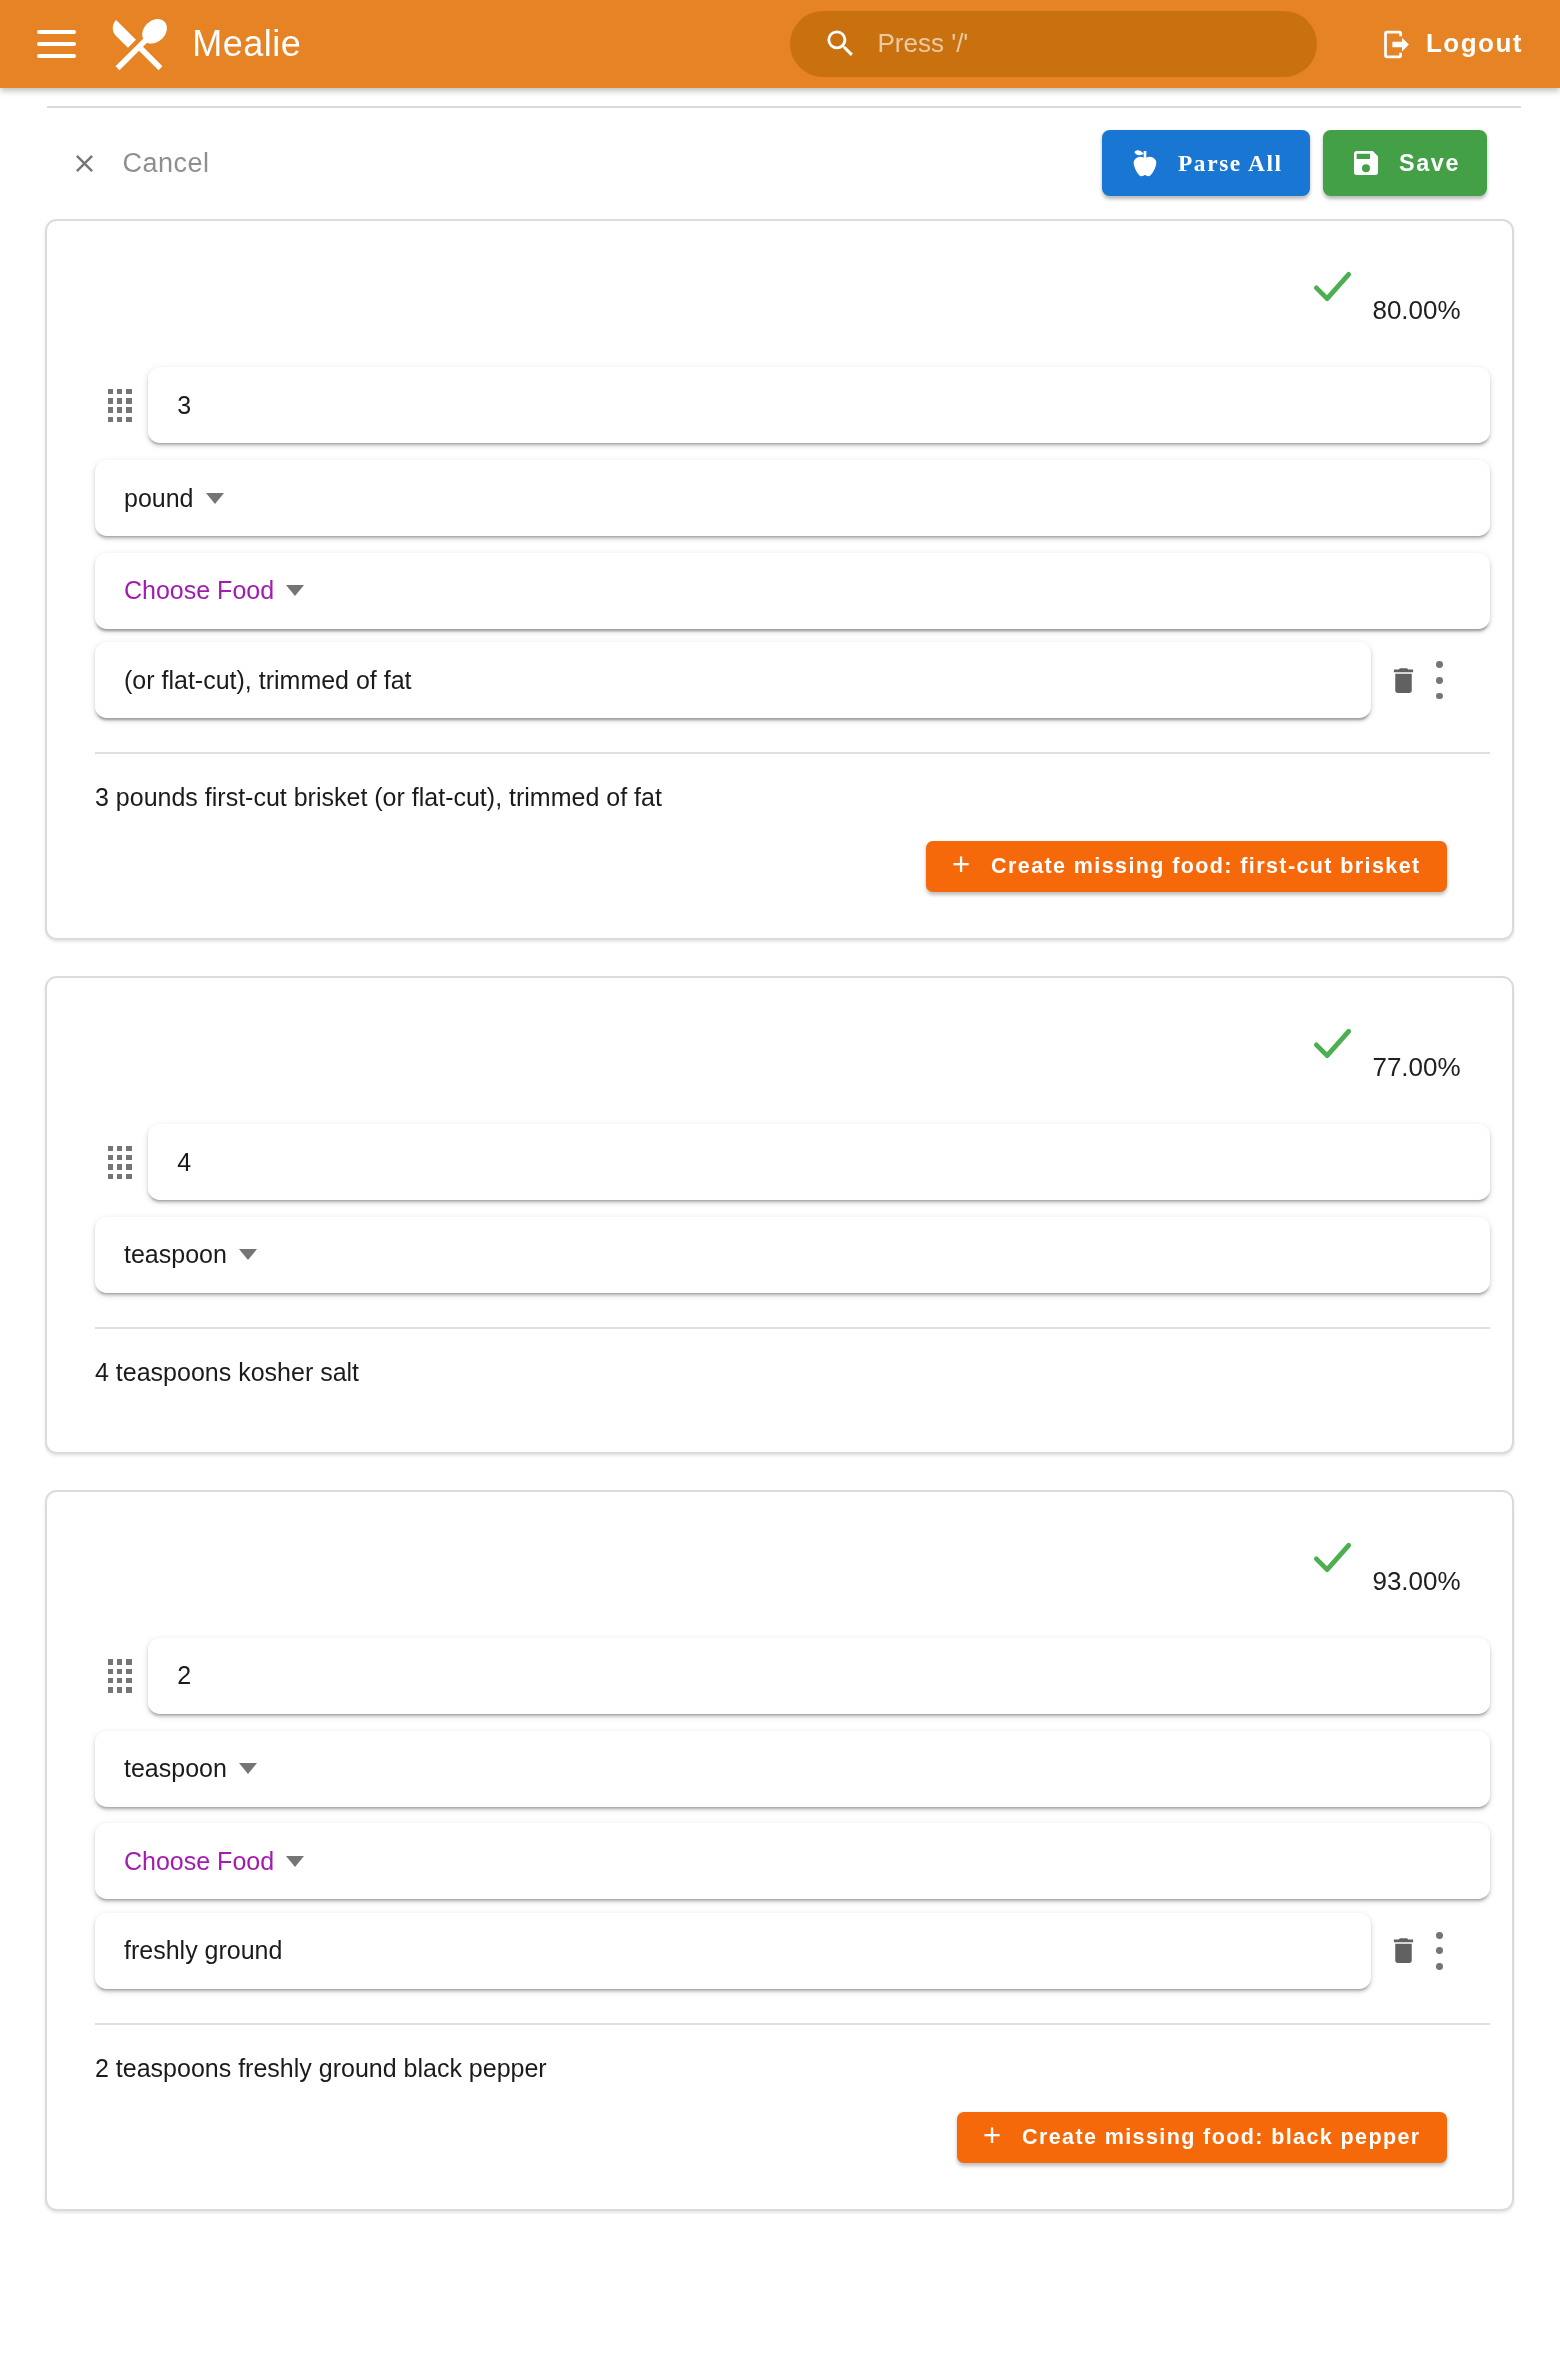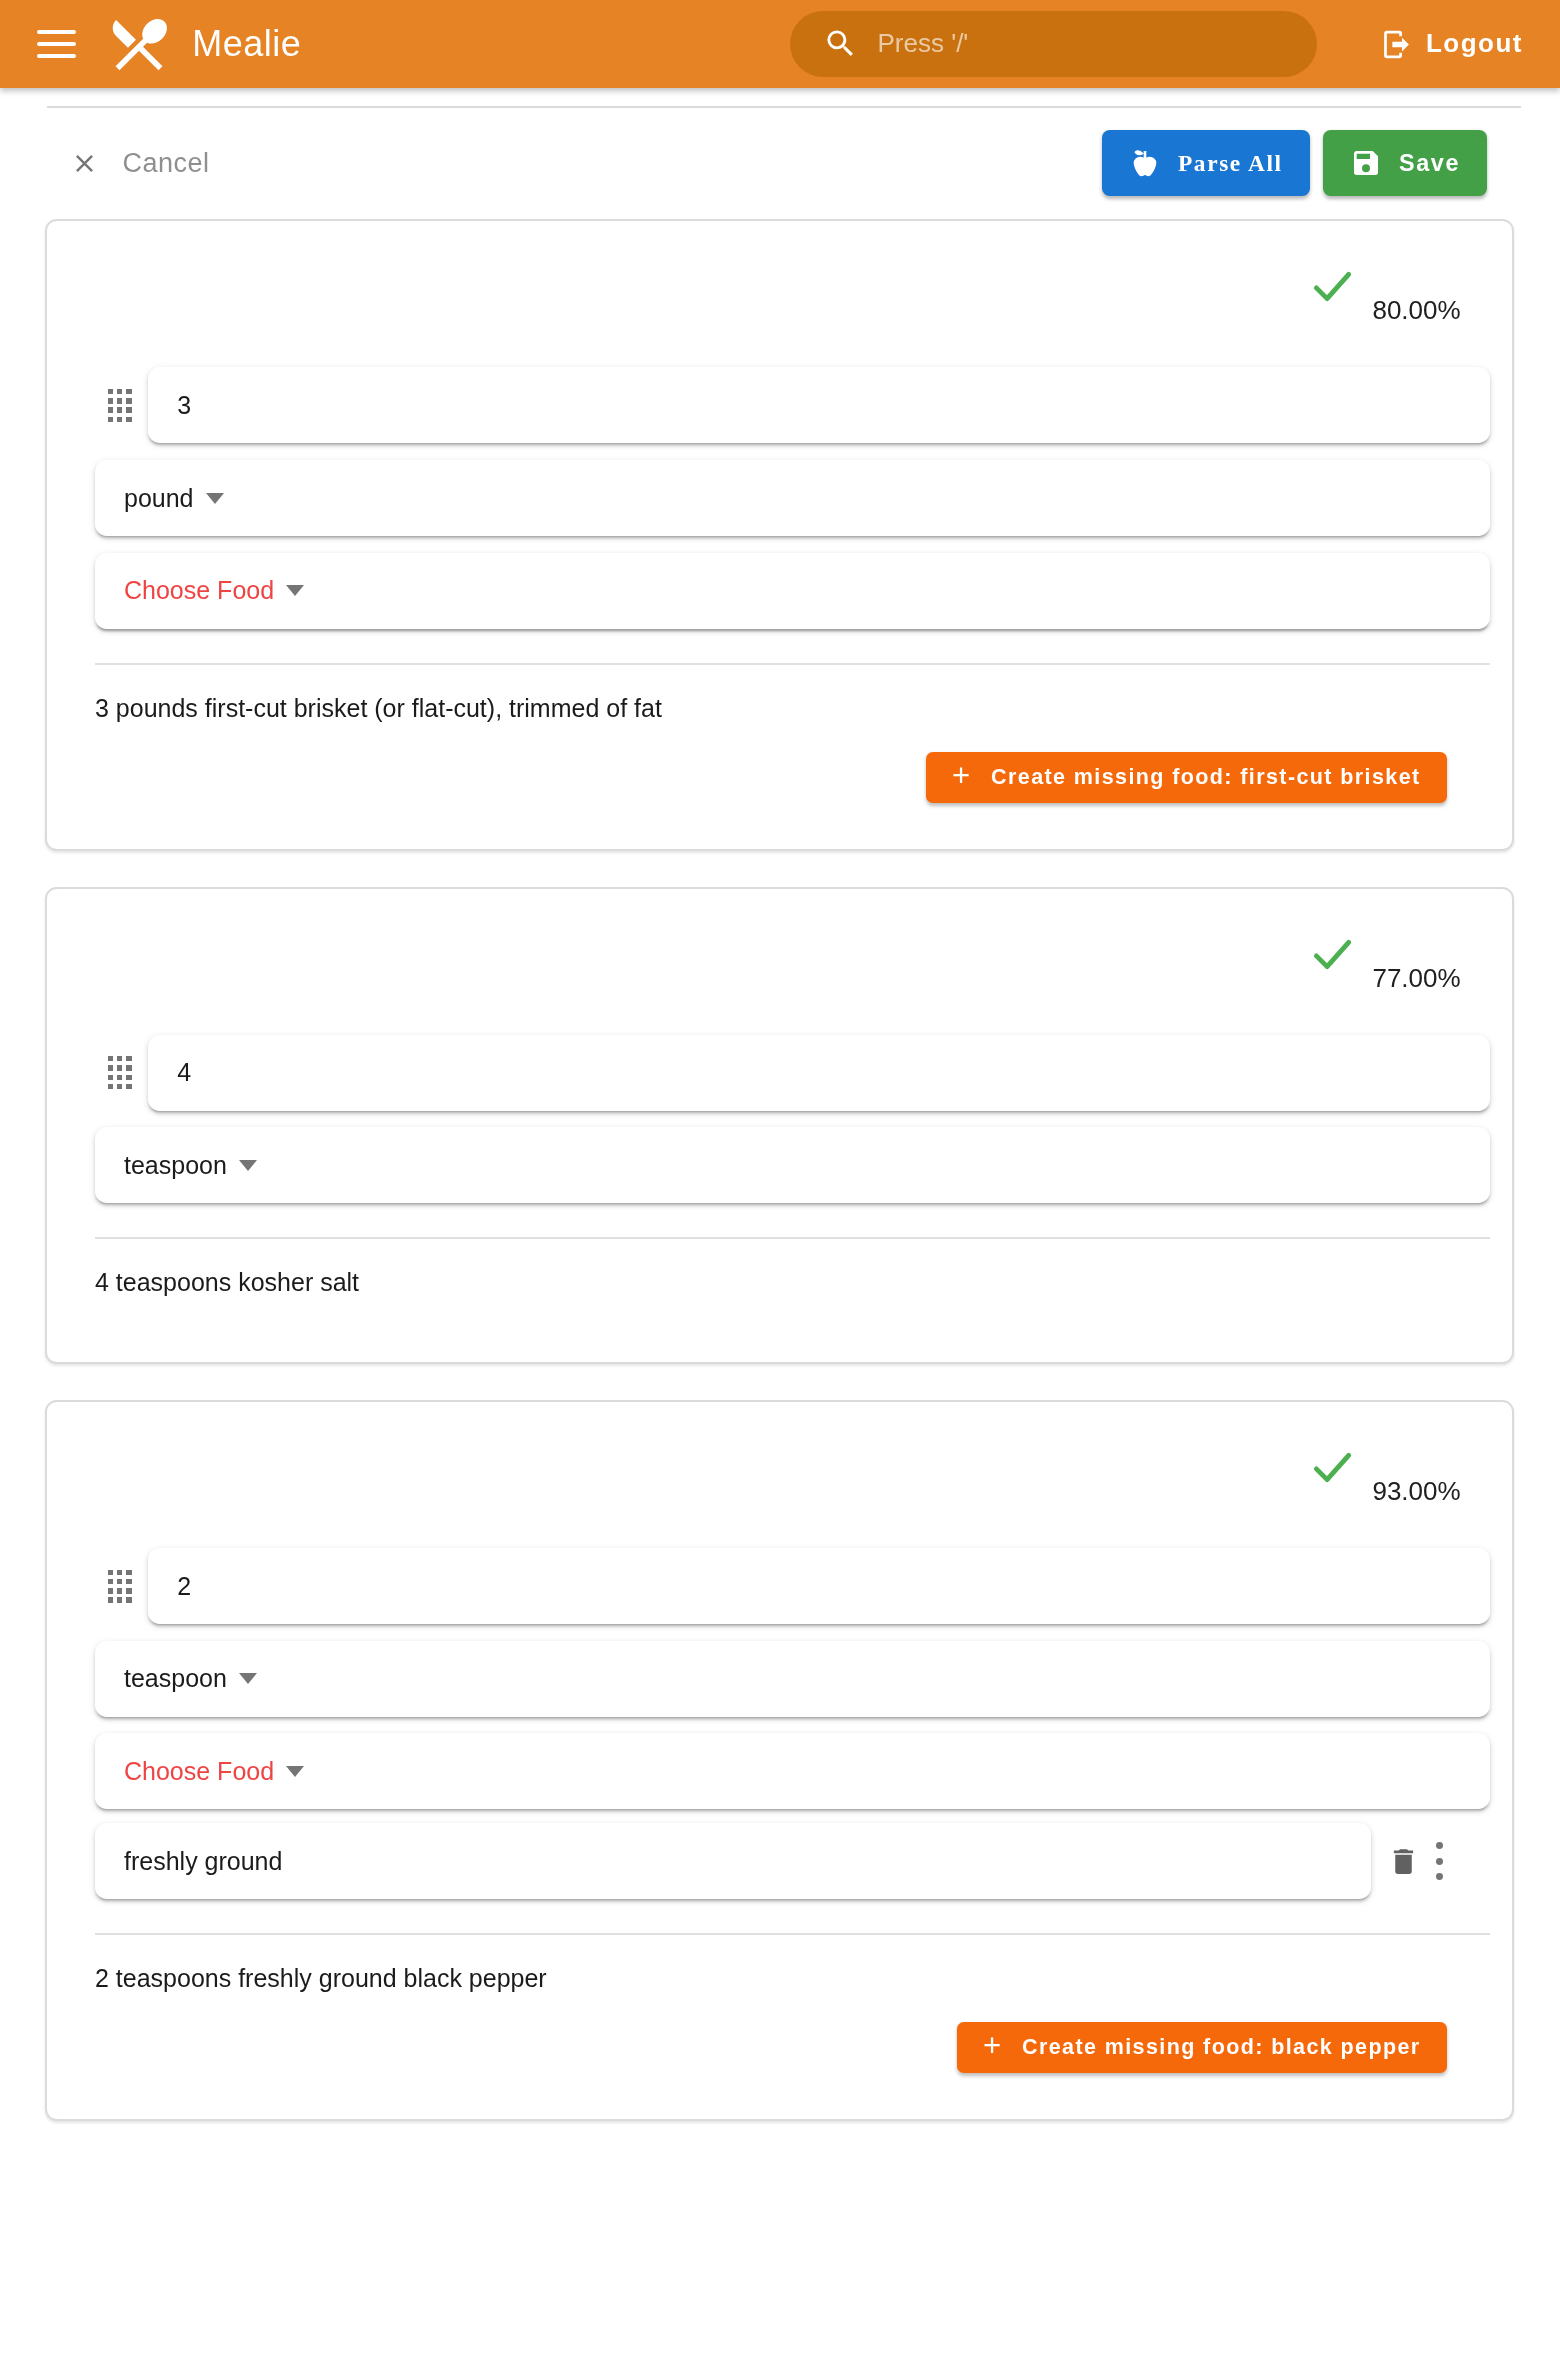--- a/index.html
+++ b/index.html
@@ -95,21 +95,21 @@
     background: #fff;
   }
   .qty-input { flex: 1; }
 
   .select { margin-top: 16.6px; cursor: pointer; justify-content: flex-start; gap: 12px; }
   .select .arrow {
     width: 0; height: 0; margin-right: 3.9px;
     border-left: 9.8px solid transparent; border-right: 9.8px solid transparent;
     border-top: 11.7px solid #757575;
   }
-  .select .gray { color: #ef4444; }
+  .select .gray { color: #a21caf; }
 
   .note-row { display: flex; align-items: center; margin-top: 13.7px; }
   .note-input { flex: 1; }
   .icon-btn {
     width: 45px; height: 59px; display: flex; align-items: center; justify-content: center;
     cursor: pointer; background: none; border: none;
   }
   .trash-btn { margin-left: 9.8px; }
   .kebab { display: flex; flex-direction: column; gap: 8.8px; margin: 0 47px 0 9.8px; cursor: pointer; }
   .kebab i { width: 6.8px; height: 6.8px; border-radius: 50%; background: #757575; }
@@ -212,20 +212,33 @@
       <input class="qty-input" value="3" style="">
     </div>
     <div class="field select">
       <span>pound</span>
       <span class="arrow"></span>
     </div>
     <div class="field select">
       <span class="gray">Choose Food</span>
       <span class="arrow"></span>
     </div>
+    <div class="note-row">
+      <input class="note-input" value="(or flat-cut), trimmed of fat" style="">
+      <button class="icon-btn trash-btn">
+        <svg width="35" height="35" viewBox="0 0 24 24">
+          <path fill="#616161" d="M19,4H15.5L14.5,3H9.5L8.5,4H5V6H19M6,19A2,2 0 0,0 8,21H16A2,2 0 0,0 18,19V7H6V19Z"></path>
+        </svg>
+      </button>
+      <div class="kebab">
+          <i></i>
+          <i></i>
+          <i></i>
+        </div>
+    </div>
     <div class="card-divider"></div>
     <div class="orig-text">3 pounds first-cut brisket (or flat-cut), trimmed of fat</div>
     <div class="missing-row">
       <button class="btn-orange">
         <span class="plus">+</span>
         <span>Create missing food: first-cut brisket</span>
       </button>
     </div>
     <div class="pad-bottom"></div>
   </section>

